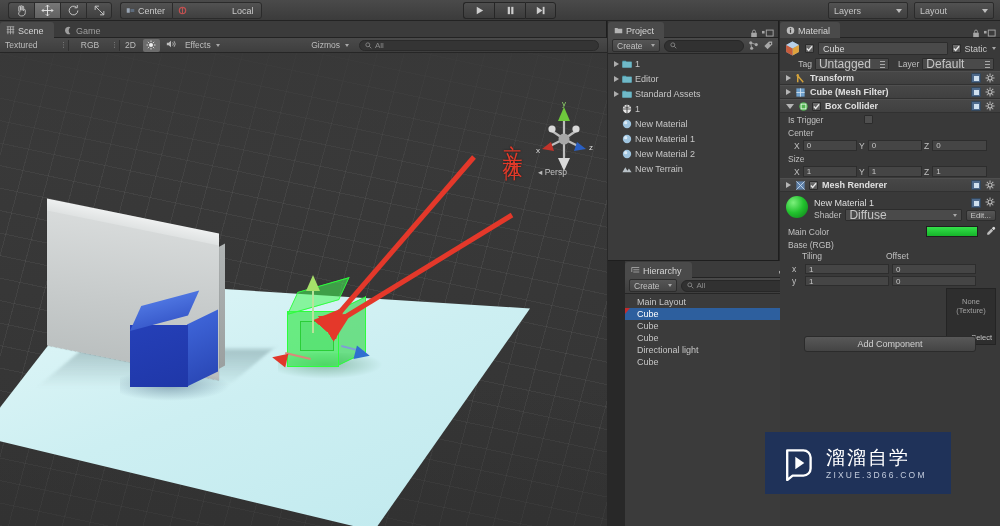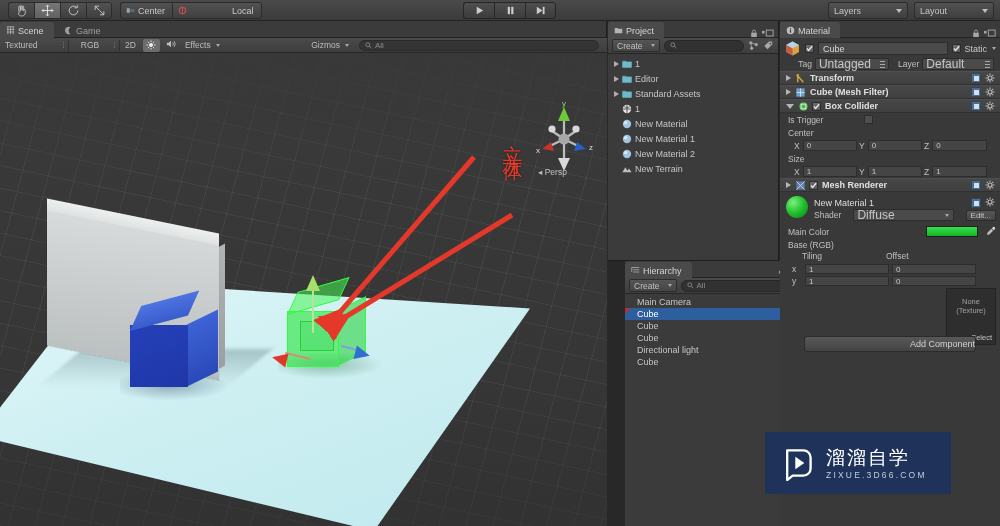--- a/index.html
+++ b/index.html
@@ -340,42 +340,42 @@
     font-size:8px; color:#c6c6c6; display:flex; align-items:center; padding:0 3px;
   }
   .xyz-row { height:13px; display:flex; align-items:center; font-size:8.5px; color:#c0c0c0; padding-left:14px; gap:2px;}
   .xyz-cell { display:flex; align-items:center; gap:3px; width:63px; }
   .xyz-cell .bx { flex:1; height:11px; background:#454545; border:1px solid #2d2d2d; font-size:8px; color:#c6c6c6; display:flex; align-items:center; padding:0 3px;}
 
   .mat-head { height:30px; display:flex; align-items:flex-start; gap:6px; padding:4px 4px 0 6px;}
   .mat-ball { width:22px;height:22px;border-radius:50%;
     background: radial-gradient(circle at 33% 30%, #7cf07c 0%, #22c22e 48%, #0d7a18 100%);
     flex:0 0 22px; }
-  .shader-row { height:12px; display:flex; align-items:center; gap:12px; font-size:8.5px; color:#c0c0c0; }
+  .shader-row { height:12px; display:flex; align-items:center; gap:4px; font-size:8.5px; color:#c0c0c0; }
   .edit-btn { height:11px; padding:0 4px; font-size:8px; color:#c6c6c6;
     background:linear-gradient(#565656,#454545); border:1px solid #2d2d2d; border-radius:2px;
     display:flex; align-items:center; }
 
   .color-swatch { width:52px;height:11px; border:1px solid #1f1f1f;
     background:linear-gradient(#34e04a,#16b52a); }
   .tex-box {
     position:absolute; right:4px; top:250px; width:50px; height:57px;
     background:#2e2e2e; border:1px solid #242424;
     color:#a0a0a0; font-size:7.5px; text-align:center; padding-top:8px; line-height:9px;
   }
   .tex-select { position:absolute; right:3px; bottom:2px; font-size:7.5px; color:#c6c6c6; }
 
   .tiling-head { height:12px; display:flex; font-size:8.5px; color:#c0c0c0; padding-left:22px; gap:0; }
   .tl-row { height:12px; display:flex; align-items:center; font-size:8.5px; color:#c0c0c0; padding-left:12px; gap:3px; }
   .tl-box { height:10px; background:#454545; border:1px solid #2d2d2d; font-size:8px; color:#c6c6c6; display:flex; align-items:center; padding:0 3px; }
 
   .addcomp {
     position:absolute; left:24px; top:298px; width:172px; height:16px;
     background:linear-gradient(#585858,#444444); border:1px solid #2b2b2b; border-radius:3px;
-    font-size:9px; color:#d2d2d2; display:flex; align-items:center; justify-content:flex-end;
+    font-size:9px; color:#d2d2d2; display:flex; align-items:center; justify-content:center;
   }
   .preview-dots { position:absolute; left:94px; top:418px; display:flex; gap:5px; }
   .pdot { width:11px;height:11px;border-radius:50%;background:#d7d7d7; }
 
   
   #watermark {
     position:absolute; left:765px; top:432px; width:186px; height:62px;
     background:#1f3259;
     display:flex; align-items:center; gap:10px; padding-left:15px;
   }
@@ -765,21 +765,21 @@
         <svg width="7" height="7" viewBox="0 0 10 10">
             <circle cx="4" cy="4" r="2.8" fill="none" stroke="#8d8d8d" stroke-width="1.2"></circle>
             <path d="M6.2 6.2L9 9" stroke="#8d8d8d" stroke-width="1.2"></path>
           </svg>
         <span>All</span>
       </div>
     </div>
 
     <div style="position:absolute;left:0;top:35px;right:0;bottom:0;" id="hier-list">
         <div class="hrow">
-          <span>Main Camera</span>
+          <span>Main Layout</span>
         </div>
         <div class="hrow sel">
           <span>Cube</span>
         </div>
         <div class="hrow">
           <span>Cube</span>
         </div>
         <div class="hrow">
           <span>Cube</span>
         </div>

